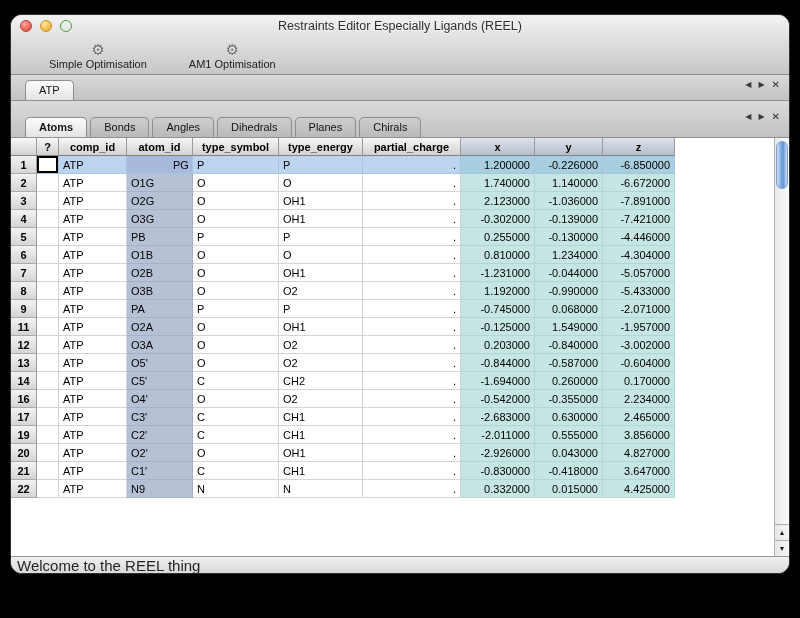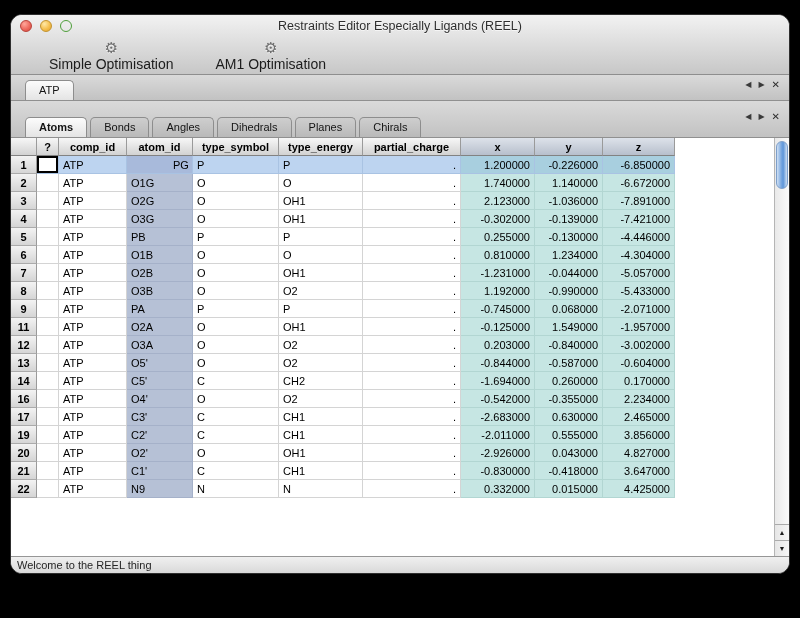--- a/index.html
+++ b/index.html
@@ -19,21 +19,21 @@
   .light{width:12px;height:12px;border-radius:50%;box-sizing:border-box;display:inline-block;}
   .light.red{background:radial-gradient(circle at 35% 30%,#ffa79b,#ee6a5f 55%,#d0473c);border:1px solid #b8423a;}
   .light.yellow{background:radial-gradient(circle at 35% 30%,#ffe9a8,#f5bf4e 55%,#dd9f2e);border:1px solid #c2932f;}
   .light.green{background:radial-gradient(circle at 35% 30%,#b5eda0,#69cc57 55%,#47a636;);border:1px solid #4e9e3a;}
   .title{position:absolute;left:0;right:0;top:0;height:22px;line-height:23px;text-align:center;
          font-size:12.5px;color:#2e2e2e;text-shadow:0 1px 0 rgba(255,255,255,.6);}
   .toolbar{height:37px;display:flex;align-items:center;padding-left:30px;gap:26px;}
   .tool-button{display:flex;flex-direction:column;align-items:center;justify-content:center;
                padding:1px 8px;border-radius:4px;cursor:default;}
   .gear{font-size:15px;line-height:15px;color:#6e6e6e;text-shadow:0 1px 0 rgba(255,255,255,.7);}
-  .tool-label{font-size:14px;color:#1c1c1c;margin-top:1px;white-space:nowrap;}
+  .tool-label{font-size:11px;color:#1c1c1c;margin-top:1px;white-space:nowrap;}
 
   
   .tabbar{position:relative;display:flex;align-items:flex-end;padding-left:14px;
           background:linear-gradient(#dadada,#c2c2c2);border-bottom:1px solid #909090;flex:none;box-sizing:border-box;}
   .doc-tabbar{height:26px;}
   .sheet-tabbar{height:37px;}
   .tab-strip{display:flex;align-items:flex-end;}
   .tab{box-sizing:border-box;margin-right:3px;padding:3px 13px 4px;border:1px solid #8d8d8d;border-bottom:none;
        border-radius:5px 5px 0 0;font-size:11px;color:#141414;line-height:1.1;
        background:linear-gradient(#cecece,#b9b9b9);white-space:nowrap;}
@@ -70,21 +70,21 @@
               border-left:1px solid #b5b5b5;box-sizing:border-box;}
   .thumb{position:absolute;top:3px;left:1px;right:1px;height:48px;border-radius:7px;
          border:1px solid #7d9fca;box-sizing:border-box;
          background:linear-gradient(to right,#cfe0f4,#7aa8e0 42%,#5e96da 62%,#cfe0f4);}
   .scroll-buttons{position:absolute;left:0;right:0;bottom:0;}
   .sbtn{height:15px;display:flex;align-items:center;justify-content:center;font-size:7px;color:#1c1c1c;
         border-top:1px solid #ababab;background:linear-gradient(to right,#e6e6e6,#f6f6f6);}
 
   
   .statusbar{flex:none;height:17px;background:linear-gradient(#f0f0f0,#d9d9d9);border-top:1px solid #969696;
-             display:flex;align-items:center;padding-left:6px;font-size:11px;color:#262626;box-sizing:border-box;}
+             display:flex;align-items:center;padding-left:6px;font-size:15px;color:#262626;box-sizing:border-box;}
 </style>
 </head>
 <body>
 
 <div class="stage">
   <div class="window">
 
     <div class="window-top">
       <div class="titlebar">
         <div class="traffic">

